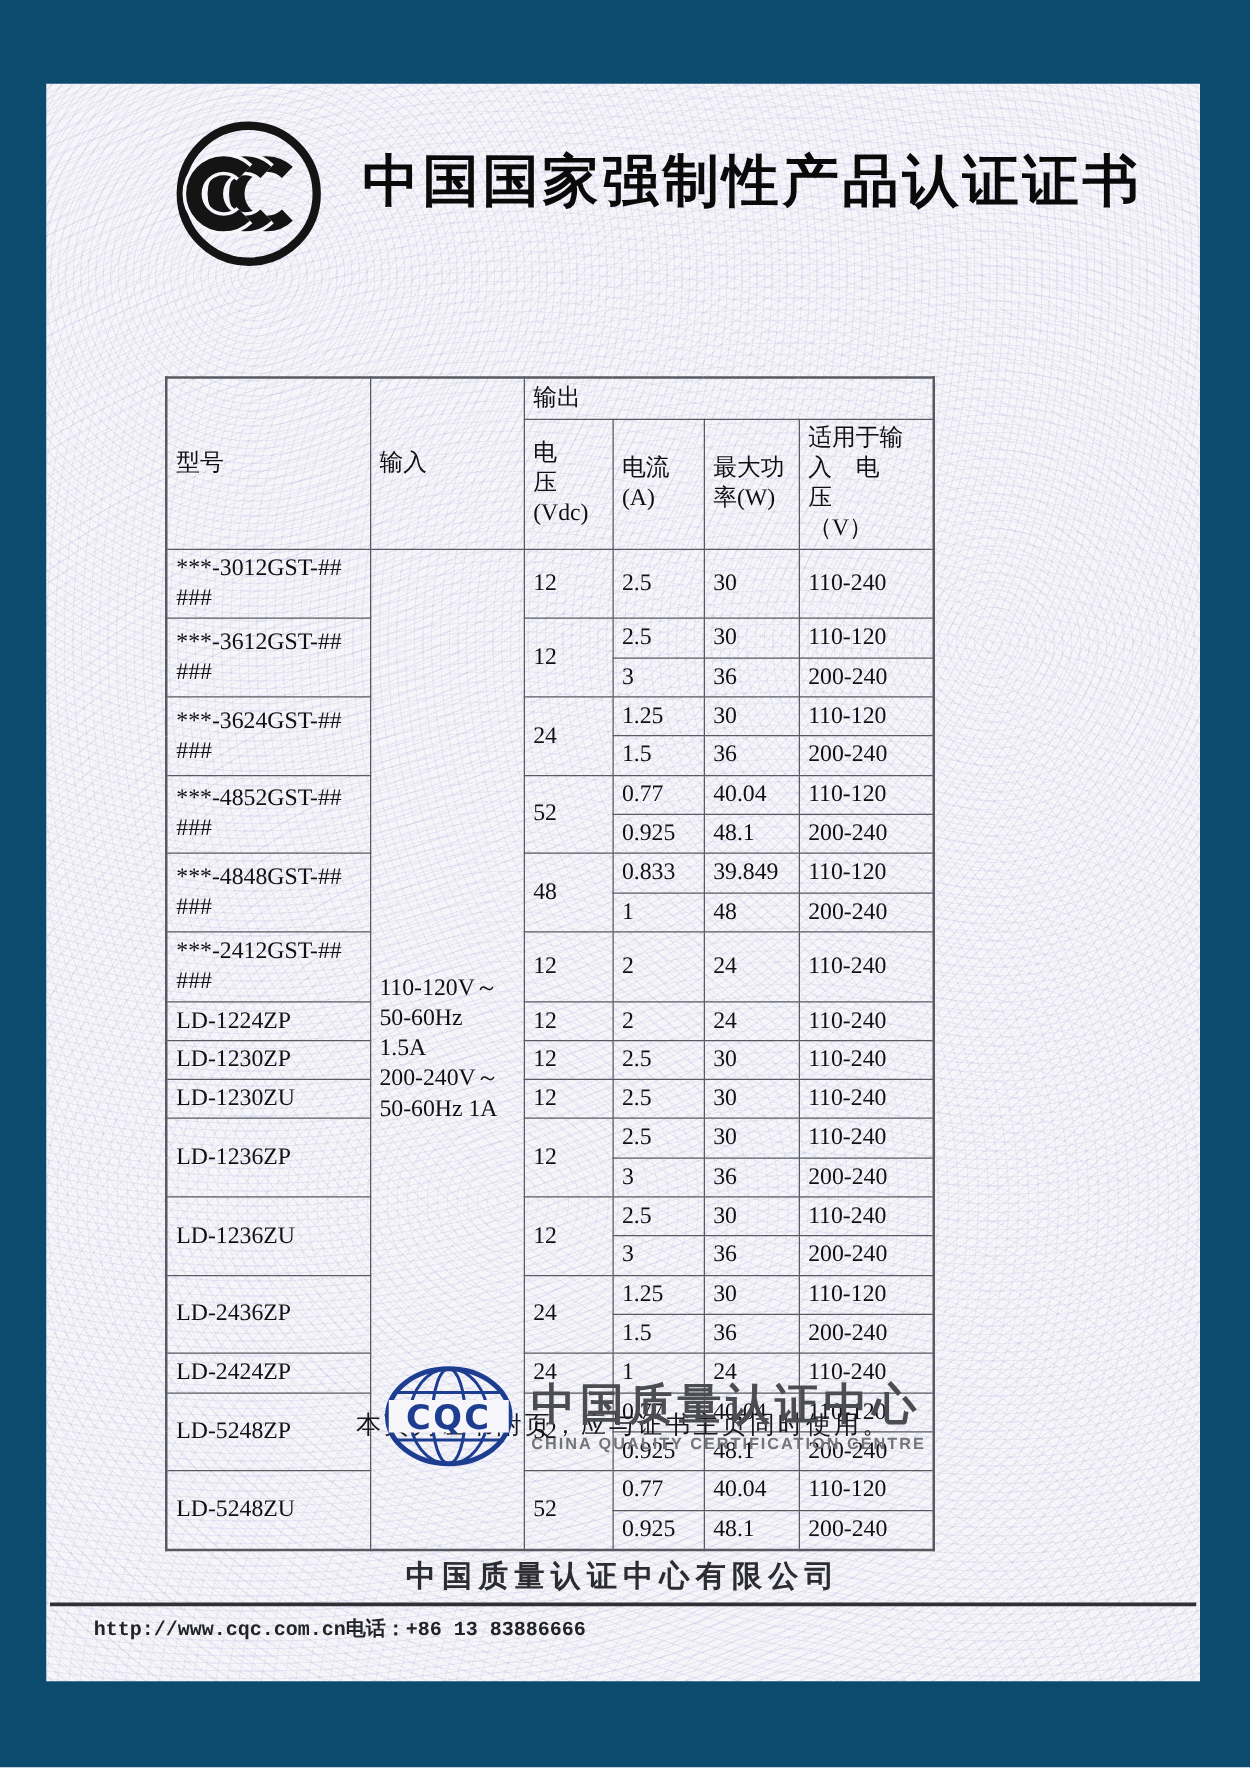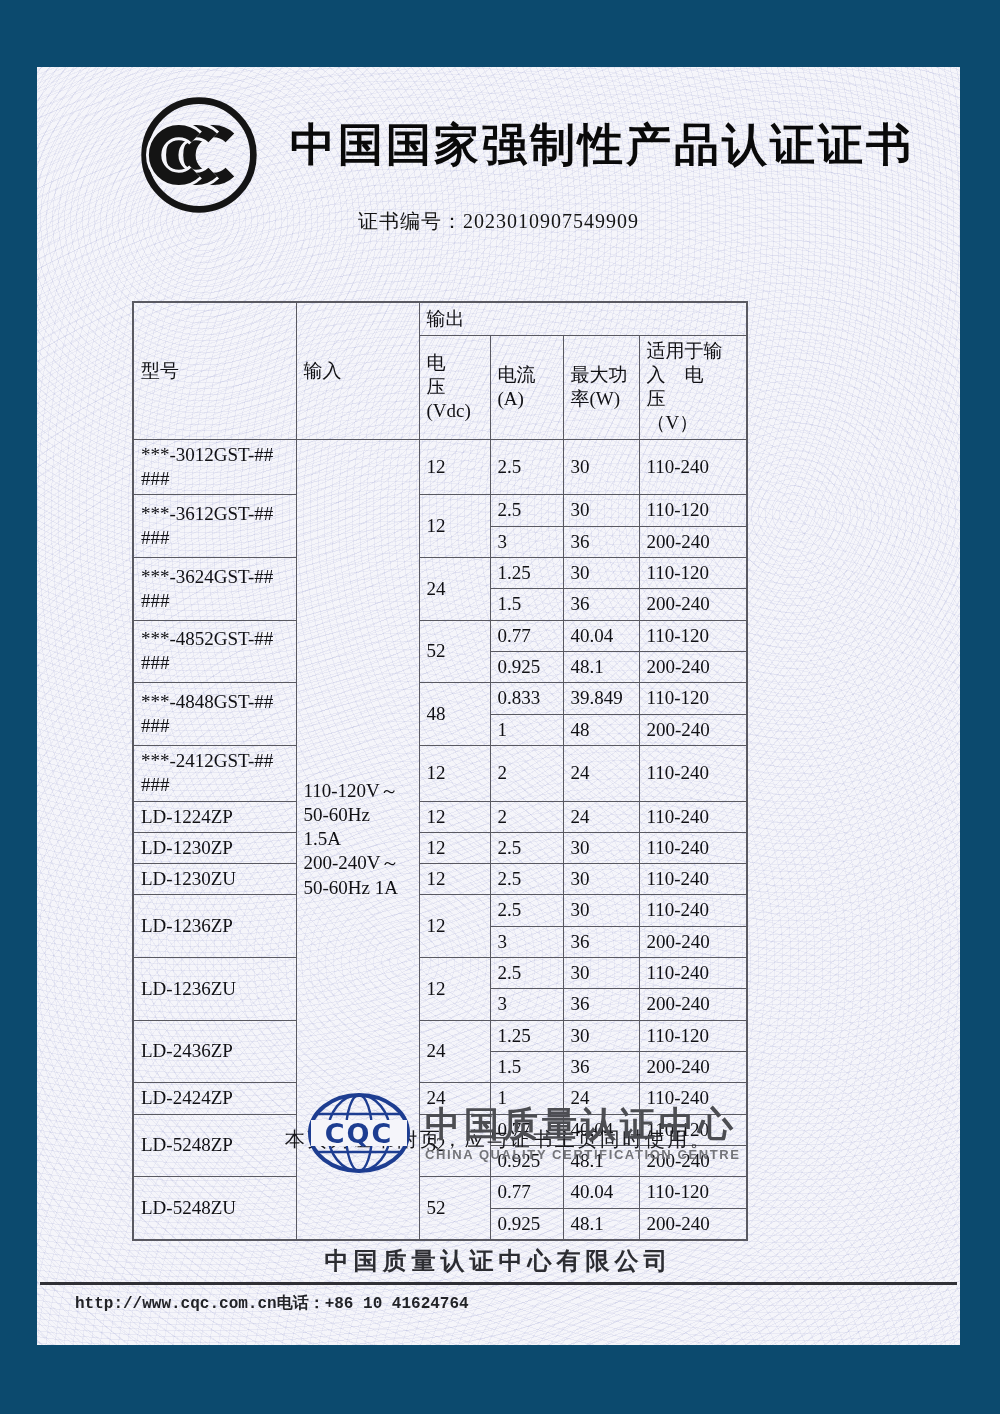--- a/index.html
+++ b/index.html
@@ -125,21 +125,20 @@
       <path d="M 97.4 47.1 A 25 25 0 1 0 97.4 82.9" fill="none" stroke="#141414" stroke-width="13"></path>
 
       <path d="M 79.4 47.1 A 25 25 0 1 0 79.4 82.9" fill="none" stroke="#f5f5fa" stroke-width="19"></path>
       <path d="M 79.4 47.1 A 25 25 0 1 0 79.4 82.9" fill="none" stroke="#141414" stroke-width="13"></path>
 
       <path d="M 61.4 47.1 A 25 25 0 1 0 61.4 82.9" fill="none" stroke="#f5f5fa" stroke-width="19"></path>
       <path d="M 61.4 47.1 A 25 25 0 1 0 61.4 82.9" fill="none" stroke="#141414" stroke-width="13"></path>
     </svg>
 
     <div class="cert-title">中国国家强制性产品认证证书</div>
-    <div class="cert-meta cert-no-line">证书编号：2023010907549909</div>
 
     <div class="spec-table-wrap">
       <table class="spec">
         <colgroup>
           <col style="width:163px">
             <col style="width:123px">
             <col style="width:71px">
           <col style="width:73px">
             <col style="width:76px">
             <col style="width:108px">
@@ -344,17 +343,17 @@
         <div class="cqc-cn">中国质量认证中心</div>
         <div class="cqc-en">CHINA QUALITY CERTIFICATION CENTRE</div>
       </div>
     </div>
 
     <div class="company-name">中国质量认证中心有限公司</div>
     <div class="footer-divider"></div>
 
     <div class="bottom-bar">
       <span class="bottom-url">http://www.cqc.com.cn</span>
-      <span class="bottom-phone">电话：+86 10 41624764</span>
+      <span class="bottom-phone">电话：+86 13 83886666</span>
     </div>
 
   </div>
 </div>
 
 </body></html>

